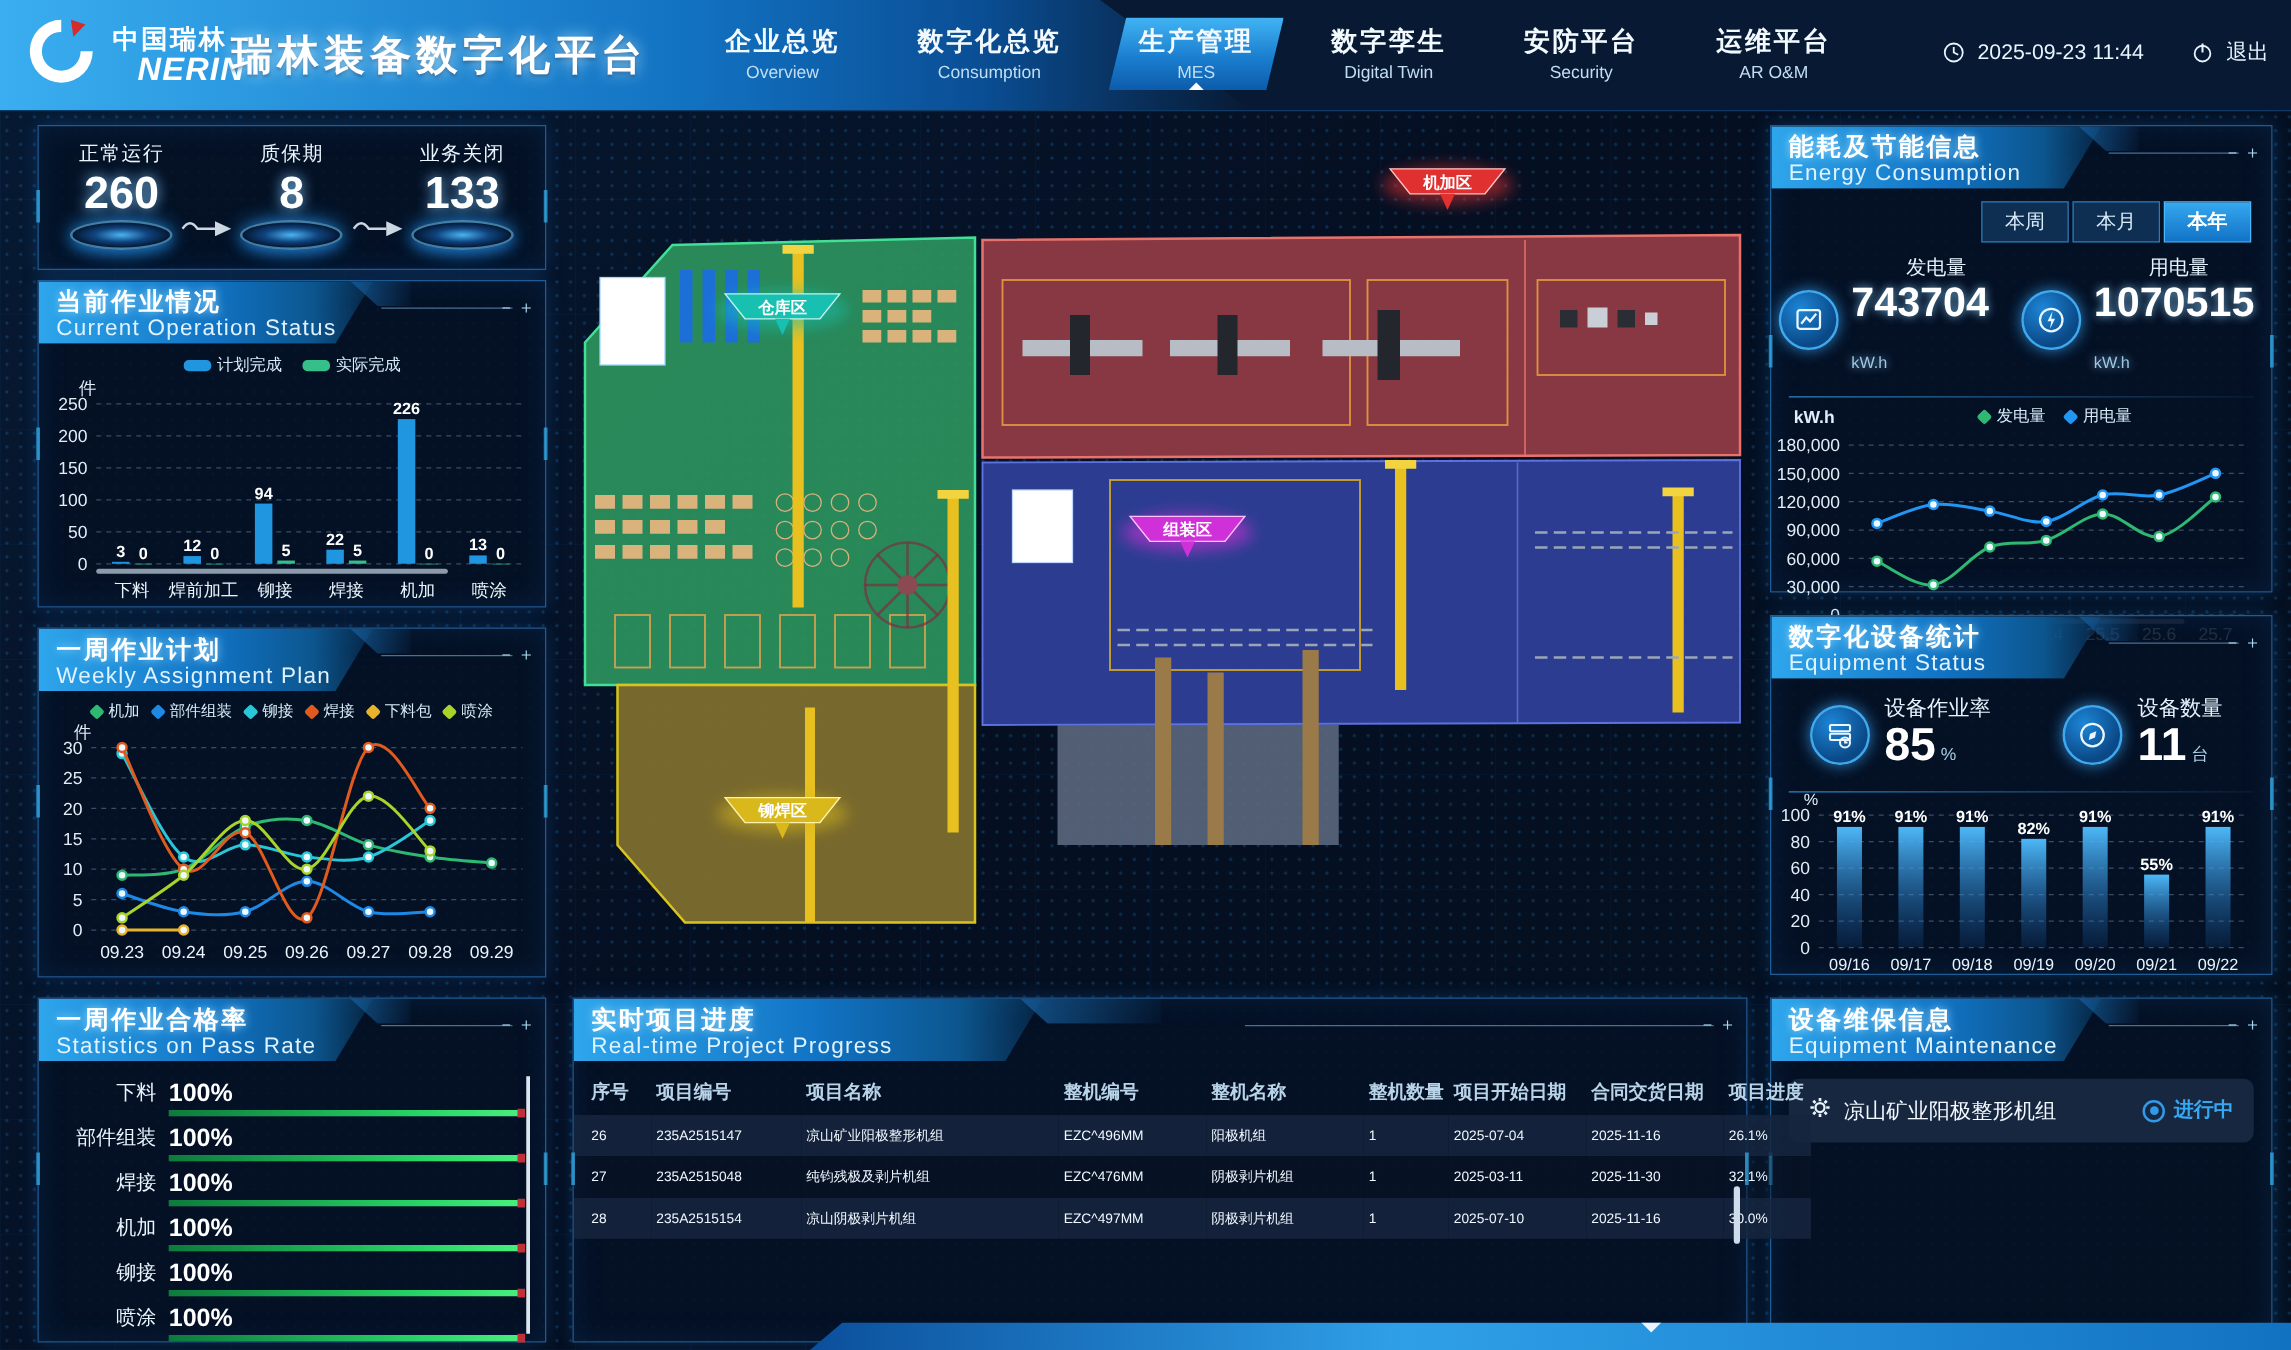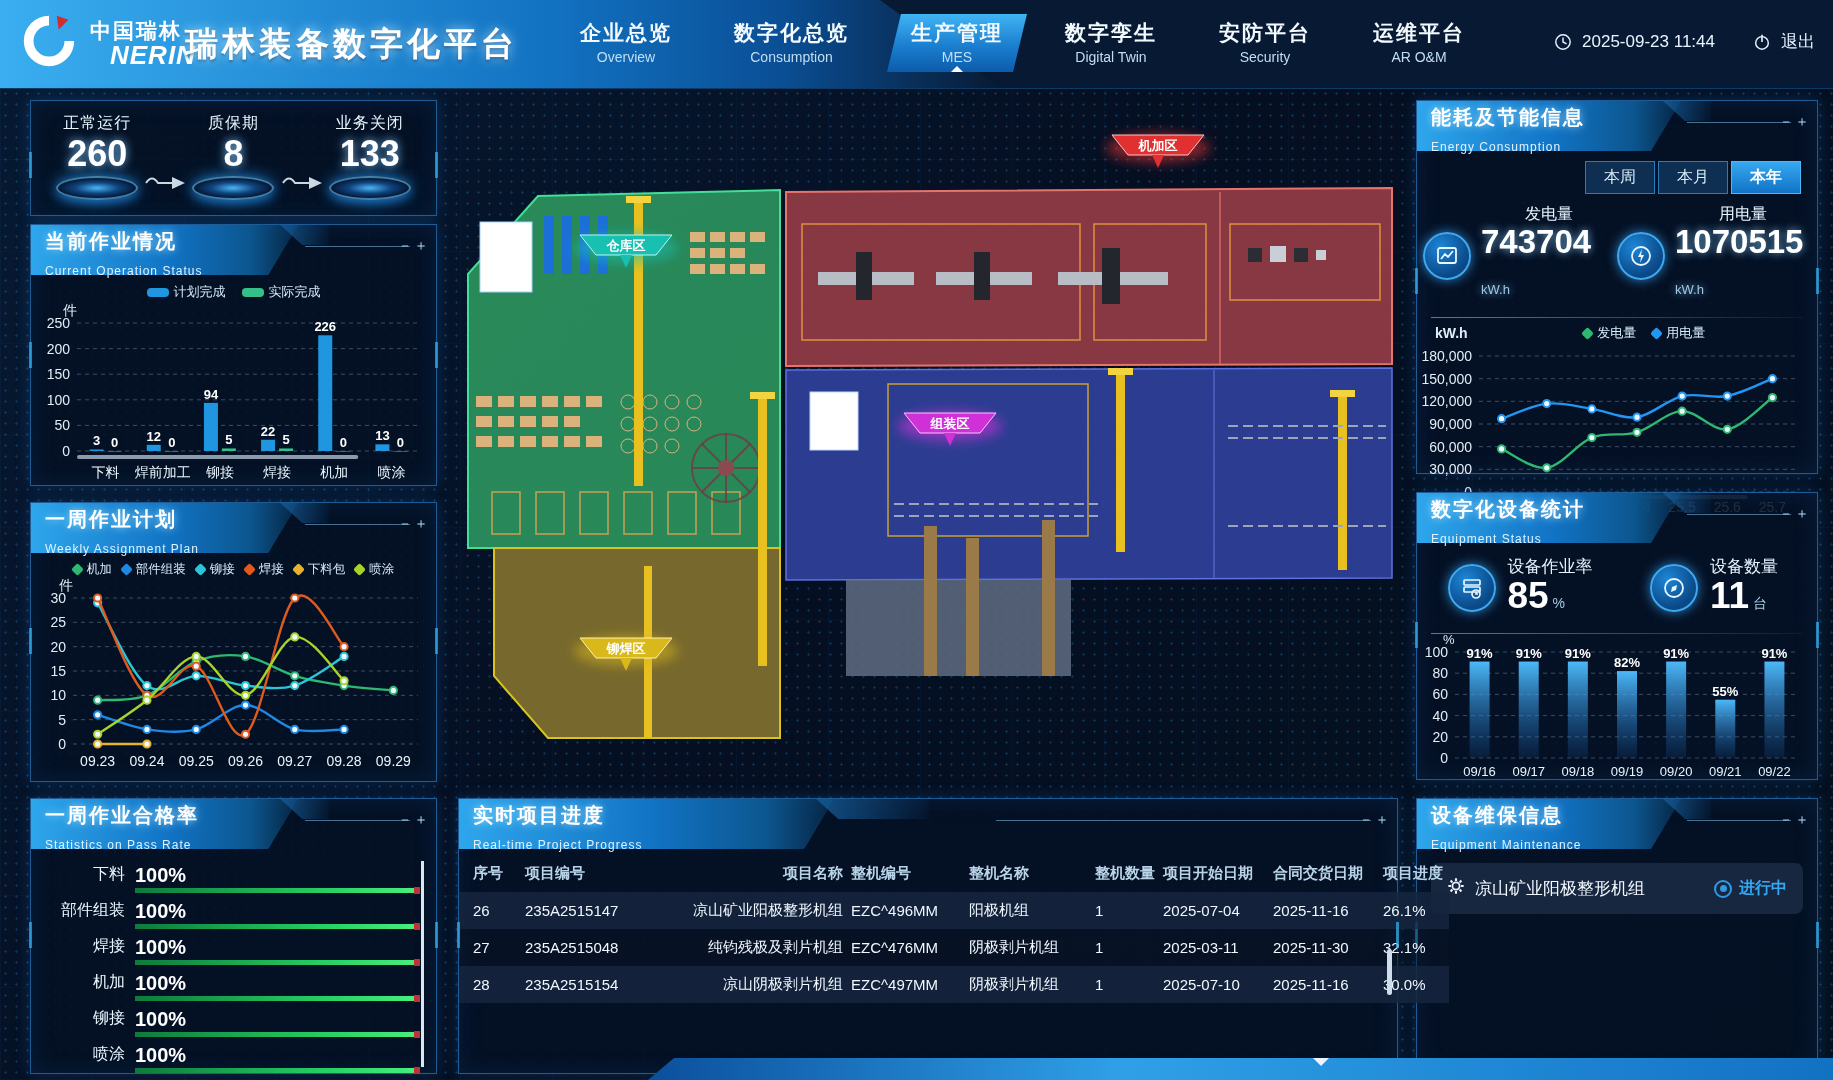--- a/index.html
+++ b/index.html
@@ -46,21 +46,21 @@
   .p-head .ph-bg{position:absolute;left:0;top:0;width:66%;height:100%;
       background:linear-gradient(90deg,#2ea6ec 0%,#1173c4 52%,#0c568f 82%,rgba(12,86,143,.25) 100%);
       clip-path:polygon(0 0,100% 0,calc(100% - 30px) 100%,0 100%);}
   .p-head .ph-step{position:absolute;left:calc(66% - 18px);top:0;width:12%;height:40%;
       background:linear-gradient(90deg,rgba(20,90,150,.85),rgba(15,60,110,.1));
       clip-path:polygon(0 0,100% 0,100% 100%,22px 100%);}
   .p-head .ph-line{position:absolute;right:26px;top:21px;width:26%;border-top:1px solid rgba(130,195,235,.55);}
   .p-head .ph-pm{position:absolute;right:6px;top:12px;font-size:14px;color:#a8d8f2;letter-spacing:2px;}
   .p-head .ph-cn{position:absolute;left:14px;top:3px;font-size:20px;font-weight:bold;color:#fff;
                  letter-spacing:2px;text-shadow:0 0 8px rgba(160,225,255,.95);}
-  .p-head .ph-en{position:absolute;left:14px;top:39px;font-size:12px;color:#dff2ff;letter-spacing:1px;}
+  .p-head .ph-en{position:absolute;left:14px;top:27px;font-size:18px;color:#dff2ff;letter-spacing:1px;}
   
   .stats-trio{display:flex;justify-content:space-between;align-items:flex-start;padding:12px 18px 0;}
   .stat-item{position:relative;width:108px;text-align:center;}
   .stat-item .lbl{font-size:16px;color:#eaf6ff;letter-spacing:1px;}
   .stat-item .val{font-size:36px;font-weight:bold;color:#fff;line-height:40px;
                   text-shadow:0 0 10px rgba(130,200,255,.95);}
   .stat-item .cone{position:absolute;left:50%;top:20px;transform:translateX(-50%);width:84px;height:52px;
       background:linear-gradient(180deg,rgba(90,190,255,.28),rgba(90,190,255,0));
       clip-path:polygon(18% 0,82% 0,100% 100%,0 100%);z-index:-1;}
   .stat-item .pad{margin:2px auto 0;width:78px;height:20px;border-radius:50%;
@@ -110,26 +110,26 @@
   .m-row{margin:14px 14px 0;display:flex;align-items:center;justify-content:space-between;
          background:rgba(26,42,66,.9);border-radius:8px;padding:14px 16px;}
   .m-name{display:flex;align-items:center;gap:10px;font-size:17px;color:#f2f8ff;}
   .m-status{display:flex;align-items:center;gap:7px;font-size:16px;color:#35a8f4;font-weight:bold;}
   .radio-dot{width:14px;height:14px;border-radius:50%;border:2px solid #2f9ae8;
              display:flex;align-items:center;justify-content:center;}
   .radio-dot i{width:7px;height:7px;border-radius:50%;background:#2f9ae8;}
   
   .tbl{width:100%;border-collapse:collapse;table-layout:fixed;margin-top:6px;}
   .tbl th{font-size:15px;font-weight:bold;color:#b9d4e8;text-align:left;padding:9px 4px;white-space:nowrap;}
-  .tbl td{font-size:15px;color:#f0f7ff;padding:9px 4px;white-space:nowrap;overflow:hidden;}
+  .tbl td{font-size:11px;color:#f0f7ff;padding:9px 4px;white-space:nowrap;overflow:hidden;}
   .tbl tbody tr:nth-child(odd){background:rgba(22,38,62,.85);}
   .tbl tbody tr:nth-child(even){background:rgba(10,20,38,.45);}
   .tbl th:nth-child(1),.tbl td:nth-child(1){width:44px;padding-left:14px;}
   .tbl th:nth-child(2),.tbl td:nth-child(2){width:112px;}
-  .tbl th:nth-child(3),.tbl td:nth-child(3){width:198px;text-align:right;}
+  .tbl th:nth-child(3),.tbl td:nth-child(3){width:198px;}
   .tbl th:nth-child(4),.tbl td:nth-child(4){width:110px;}
   .tbl th:nth-child(5),.tbl td:nth-child(5){width:118px;}
   .tbl th:nth-child(6),.tbl td:nth-child(6){width:60px;}
   .tbl th:nth-child(7),.tbl td:nth-child(7){width:102px;}
   .tbl th:nth-child(8),.tbl td:nth-child(8){width:102px;}
   .tbl th:nth-child(9),.tbl td:nth-child(9){width:62px;}
   .tbl-scroll{position:absolute;right:5px;top:150px;width:5px;height:46px;border-radius:3px;background:#cfdcec;}
   
   .bottom-bar{position:absolute;left:648px;top:1058px;width:1185px;height:22px;
       background:linear-gradient(90deg,#0b4f9c,#2fa0e8 40%,#1272c2);

